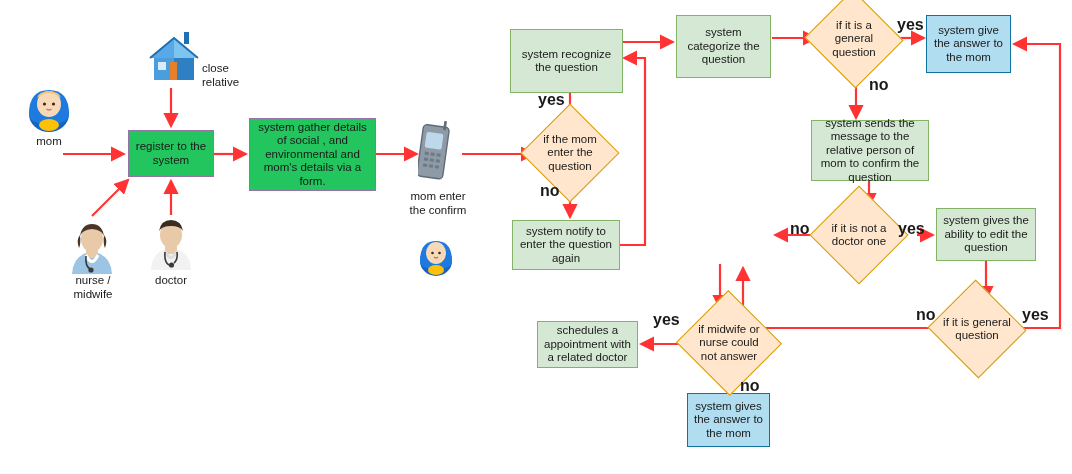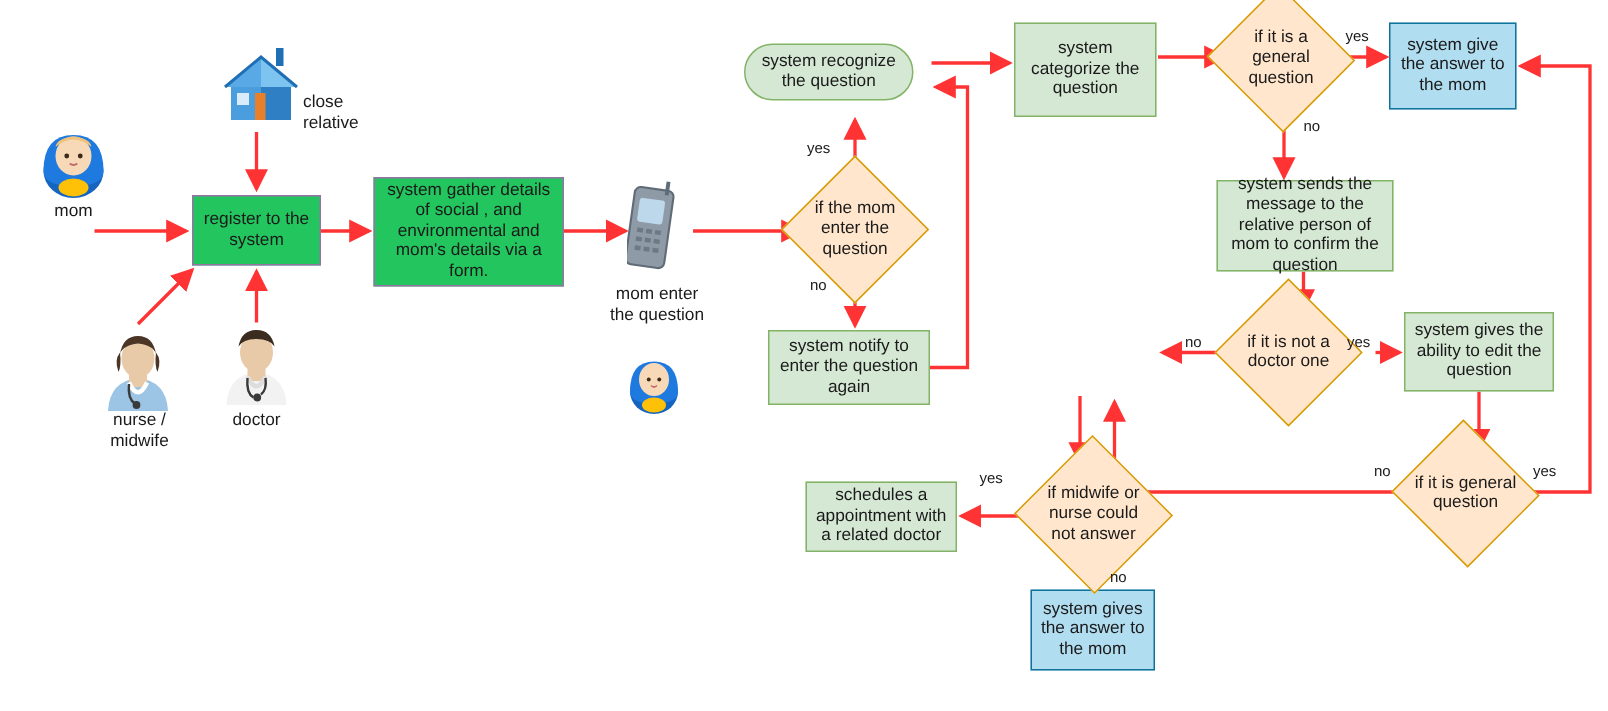--- a/index.html
+++ b/index.html
@@ -5,21 +5,21 @@
   html,body{margin:0;padding:0;background:#ffffff;}
   body{font-family:"Liberation Sans","DejaVu Sans",sans-serif;}
   #canvas{position:relative;width:1072px;height:474px;background:#ffffff;overflow:hidden;}
   .node{position:absolute;box-sizing:border-box;display:flex;align-items:center;justify-content:center;text-align:center;font-size:11.5px;line-height:13.5px;color:#1a1a1a;padding:2px 4px;}
   .proc-purple{background:#22c55e;border:1px solid #9673a6;}
   .proc-green{background:#d5e8d4;border:1px solid #82b366;}
   .proc-blue{background:#b1ddf0;border:1px solid #10739e;}
   .diamond{position:absolute;box-sizing:border-box;}
   .diamond .dshape{position:absolute;inset:0;background:#ffe6cc;border:1px solid #d79b00;transform:rotate(45deg);}
   .diamond .dtext{position:absolute;inset:0;display:flex;align-items:center;justify-content:center;text-align:center;font-size:11.5px;line-height:13.5px;color:#1a1a1a;z-index:2;}
-  .elabel{position:absolute;font-size:10px;line-height:13px;color:#1a1a1a;white-space:nowrap;}
+  .elabel{position:absolute;font-size:16px;line-height:13px;color:#1a1a1a;white-space:nowrap;font-weight:bold;}
   .iconlabel{position:absolute;font-size:11.5px;line-height:13.5px;color:#1a1a1a;text-align:center;}
   .icon{position:absolute;}
   svg.arrows{position:absolute;left:0;top:0;width:1072px;height:474px;pointer-events:none;}
 </style>
 </head>
 <body>
 
 <div id="canvas">
 
   <svg class="arrows" viewBox="0 0 1072 474">
@@ -154,39 +154,39 @@
           <rect x="19" y="39" width="4" height="3"></rect>
         <rect x="7" y="45" width="4" height="3"></rect>
           <rect x="13" y="45" width="4" height="3"></rect>
           <rect x="19" y="45" width="4" height="3"></rect>
       </g>
       <rect x="22" y="0" width="2.6" height="9" fill="#5f6b77" transform="rotate(8 17 32)"></rect>
     </svg>
   </div>
   <div class="iconlabel" style="left:398px;top:190px;width:80px;">
     <div>mom enter</div>
-    <div>the question</div>
+    <div>the confirm</div>
   </div>
   <div class="icon" style="left:417px;top:236px;width:38px;height:40px;">
     <svg width="38" height="40" viewBox="0 0 38 40">
       <ellipse cx="19" cy="25" rx="16" ry="15" fill="#1565c0"></ellipse>
       <path d="M3 25 Q3 5 19 5 Q35 5 35 25 Q35 33 19 33 Q3 33 3 25Z" fill="#1f7ae0"></path>
       <ellipse cx="19" cy="17" rx="10" ry="11" fill="#f7d9b8"></ellipse>
       <circle cx="15.5" cy="17" r="1.3" fill="#3a2a1a"></circle>
       <circle cx="22.5" cy="17" r="1.3" fill="#3a2a1a"></circle>
       <path d="M17 21 Q19 23 21 21" stroke="#c06a6a" stroke-width="1.1" fill="none"></path>
       <ellipse cx="19" cy="34" rx="8" ry="5" fill="#ffc107"></ellipse>
     </svg>
   </div>
 
   <div class="node proc-purple" style="left:128px;top:130px;width:86px;height:47px;">register to the system</div>
 
   <div class="node proc-purple" style="left:249px;top:118px;width:127px;height:73px;">system gather details of social , and environmental and mom's details via a form.</div>
 
-  <div class="node proc-green" style="left:496px;top:29px;width:113px;height:38px;border-radius:23px;">system recognize the question</div>
+  <div class="node proc-green" style="left:510px;top:29px;width:113px;height:64px;">system recognize the question</div>
 
   <div class="node proc-green" style="left:676px;top:15px;width:95px;height:63px;">system categorize the question</div>
 
   <div class="node proc-green" style="left:512px;top:220px;width:108px;height:50px;">system notify to enter the question again</div>
 
   <div class="node proc-green" style="left:811px;top:120px;width:118px;height:61px;">system sends the message to the relative person of mom to confirm the question</div>
 
 
   <div class="node proc-green" style="left:936px;top:208px;width:100px;height:53px;">system gives the ability to edit the question</div>
 

